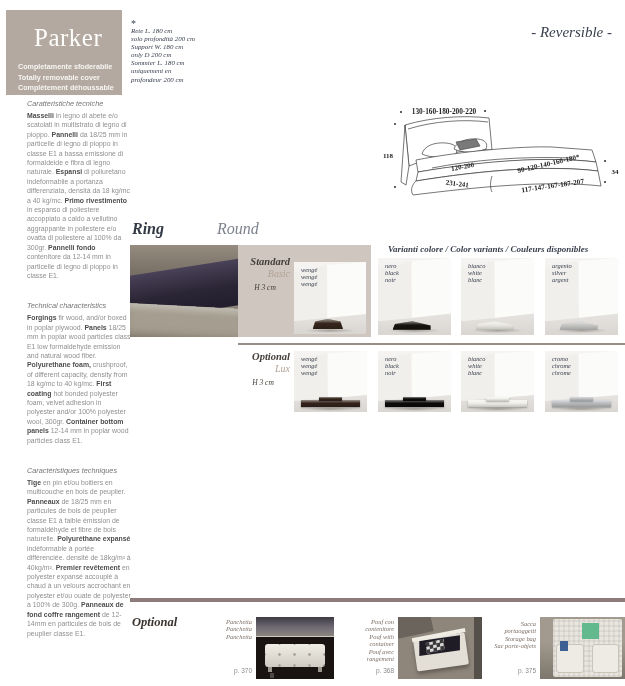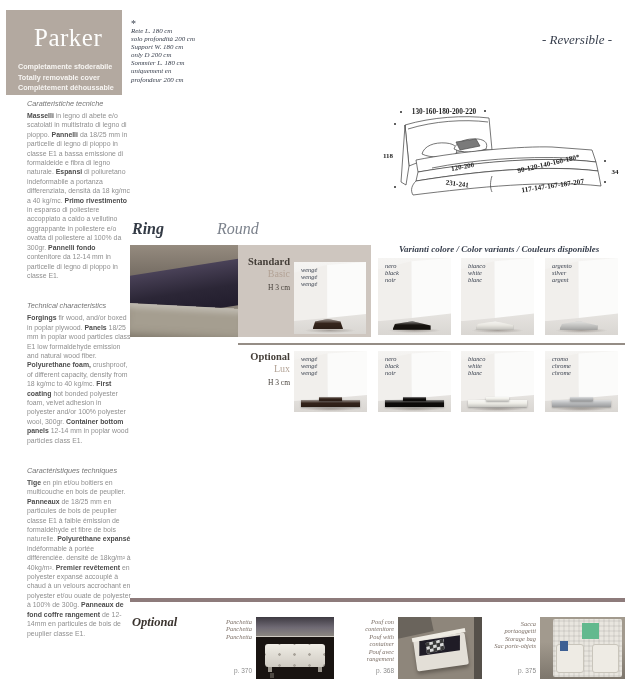--- a/index.html
+++ b/index.html
@@ -11,22 +11,22 @@
   
   #title-box { left:6px; top:10px; width:116px; height:85px; background:#b3a9a0; color:#fff; }
   #product-name { position:absolute; left:28px; top:14px; font-family:"Liberation Serif",serif;
                   font-size:25px; letter-spacing:.5px; color:#fdfdfc; }
   #subtitle { position:absolute; left:12px; top:52px; font-size:7.2px; font-weight:bold;
               line-height:10.5px; color:#f7f5f2; white-space:pre-line; }
   #footnote { left:131px; top:20px; width:86px; font-family:"Liberation Serif",serif;
               font-style:italic; font-size:6.9px; line-height:8.1px; color:#39404e; }
   #footnote .mark { font-size:10px; font-style:normal; display:block; line-height:7px; }
   #footnote .lines { white-space:pre-line; }
-  #reversible { right:13px; top:32px; font-family:"Liberation Serif",serif; font-style:italic;
-                font-size:13px; color:#39404e; }
+  #reversible { right:13px; top:24px; font-family:"Liberation Serif",serif; font-style:italic;
+                font-size:15px; color:#39404e; }
 
   
   #bed-svg { left:372px; top:98px; width:250px; height:112px; }
   #bed-svg .art path { fill:#ffffff; stroke:#3c3c3c; stroke-width:.7; stroke-linejoin:round; }
   #bed-svg .art path.open { fill:none; }
   #bed-svg .art path.dark { fill:#7a7a7a; stroke:#4a4a4a; }
   #bed-svg text { font-family:"Liberation Serif",serif; font-weight:bold; fill:#1c1c1c; }
   #bed-svg circle { fill:#2c2c2c; stroke:none; }
 
   
@@ -45,28 +45,28 @@
   .ph-cushion { position:absolute; left:0; top:0; width:100%; height:46%;
                 background:linear-gradient(180deg,#958b7f,#6d655c 92%); }
   .ph-mattress { position:absolute; left:-12%; top:24%; width:130%; height:50%;
                  background:linear-gradient(180deg,#4a4258,#2b2636 55%,#221d2d);
                  transform:rotate(-9deg); }
   .ph-carpet { position:absolute; left:-5%; bottom:-6%; width:112%; height:40%;
                background:#a59e90; transform:rotate(3deg);
                box-shadow:inset 0 4px 6px rgba(255,255,255,.35), inset 0 -6px 8px rgba(80,72,60,.5); }
 
   #standard-panel { left:238px; top:245px; width:133px; height:92px; background:#cec6bf; }
-  .col-labels { text-align:right; font-family:"Liberation Serif",serif; }
+  .col-labels { text-align:right; font-family:"Liberation Serif",serif; font-style:italic; }
   #standard-labels { left:240px; top:256px; width:50px; }
   #optional-labels { left:236px; top:351px; width:54px; }
   .lbl-main { font-size:10.5px; font-weight:bold; color:#443e38; }
   .lbl-sub  { font-size:10px; color:#b3a396; margin-top:1px; }
-  .lbl-h    { font-size:7.5px; color:#443e38; margin-top:4px; }
-
-  #variants-heading { left:399px; top:244px; font-family:"Liberation Serif",serif; font-style:italic;
+  .lbl-h    { font-size:7.5px; color:#443e38; margin-top:4px;text-align:center; }
+
+  #variants-heading { left:388px; top:244px; font-family:"Liberation Serif",serif; font-style:italic;
                       font-weight:bold; font-size:9px; color:#39404e; }
 
   
   .thumb { position:absolute; overflow:hidden;
            background:linear-gradient(180deg,#f5f4f2 0%,#edebe8 55%,#d9d6d2 100%); }
   .thumb .face-l { position:absolute; left:0; top:0; width:100%; height:82%;
                    background:#f1efec; clip-path:polygon(0 18%, 46% 5%, 46% 95%, 0 100%); }
   .thumb .face-r { position:absolute; left:0; top:0; width:100%; height:82%;
                    background:#fbfbfa; clip-path:polygon(46% 5%, 100% 0, 100% 88%, 46% 95%); }
   .thumb-label { position:absolute; left:7px; top:4px; z-index:3; font-family:"Liberation Serif",serif;

